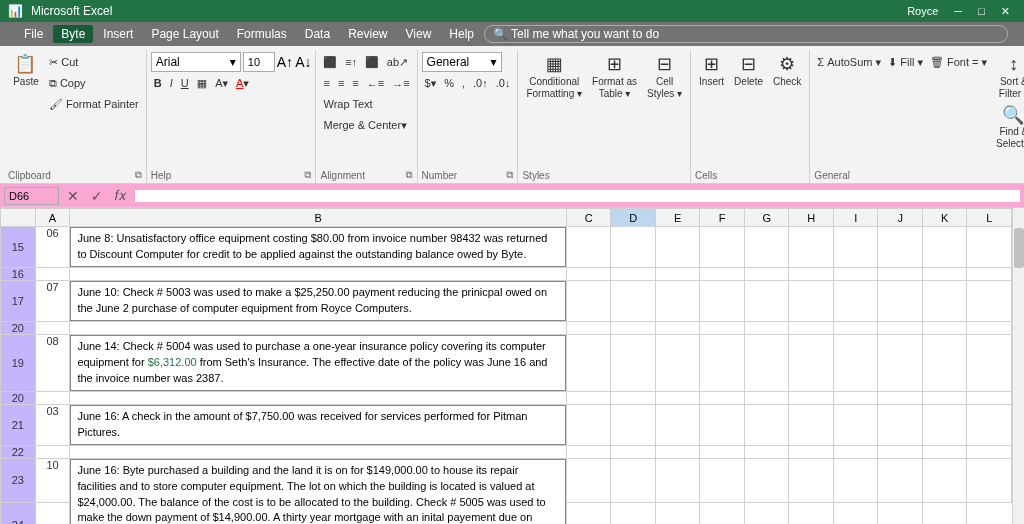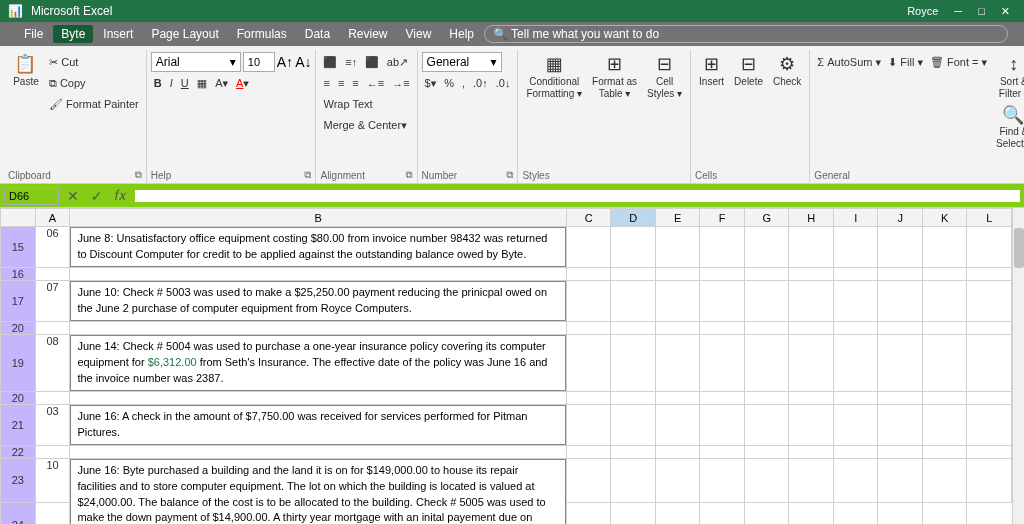--- a/index.html
+++ b/index.html
@@ -125,21 +125,21 @@
       align-items: center;
       cursor: pointer;
     }
 
     
     .formula-bar {
       display: flex;
       align-items: center;
       height: 24px;
       border-bottom: 1px solid #d0d0d0;
-      background: #84cc16;
+      background: #f9a8d4;
       padding: 0 4px;
       gap: 4px;
     }
     .cell-ref-box {
       border: 1px solid #aaa;
       width: 55px;
       height: 18px;
       font-size: 11px;
       display: flex;
       align-items: center;

